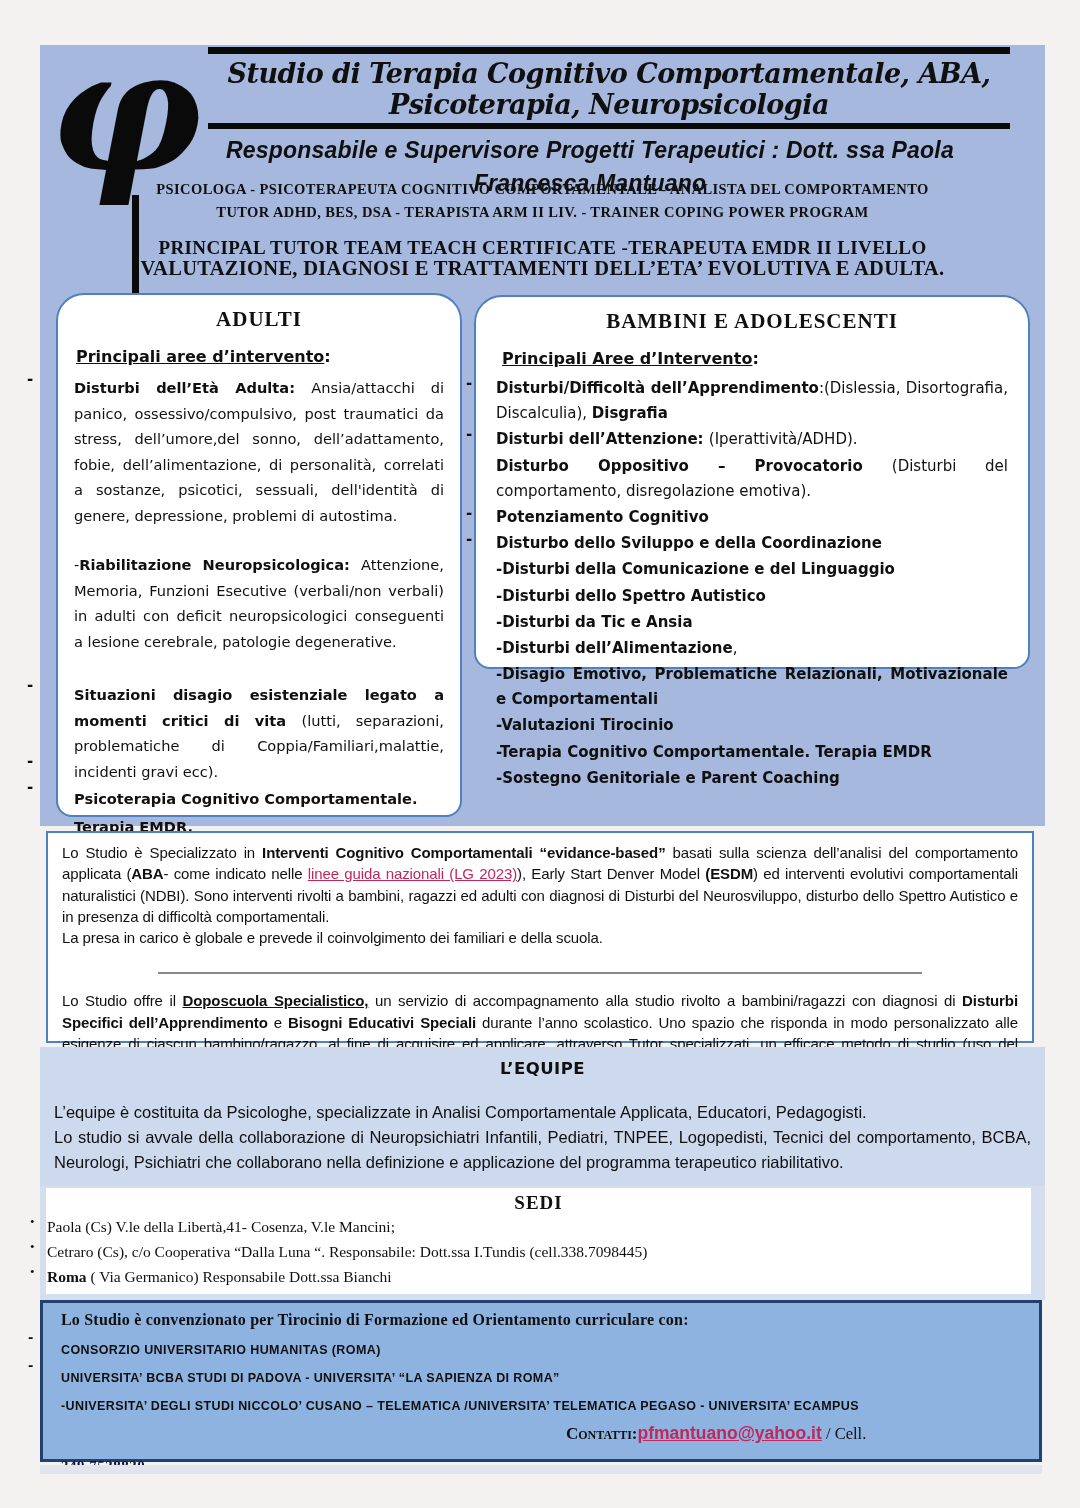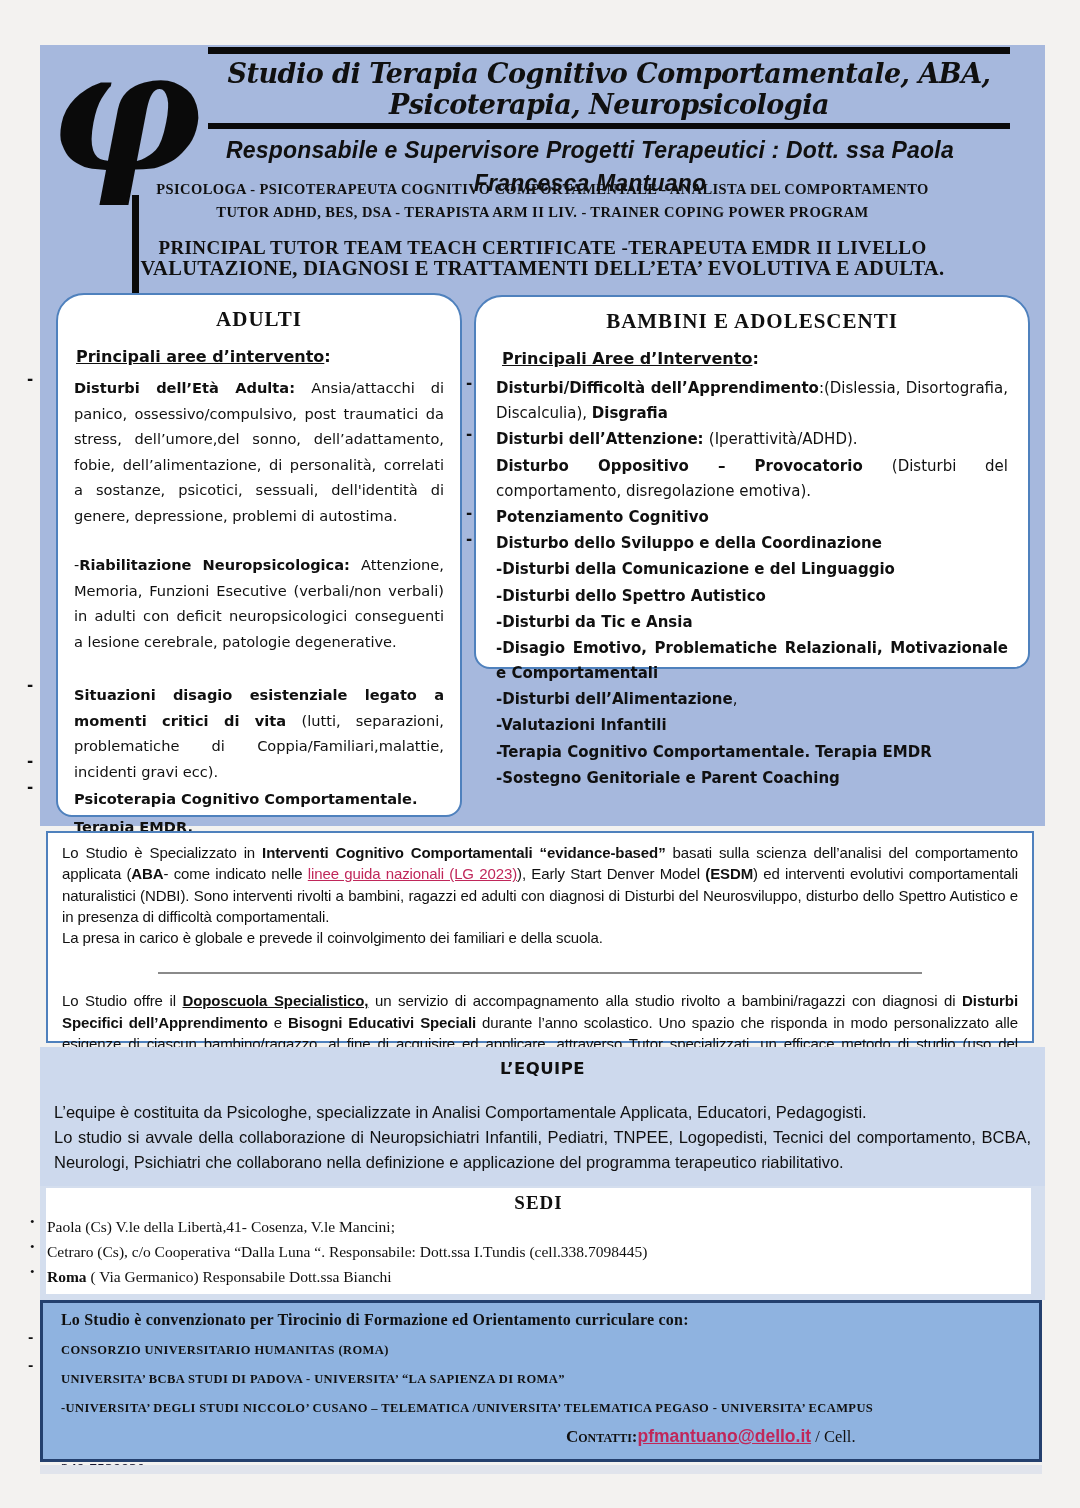--- a/index.html
+++ b/index.html
@@ -77,21 +77,21 @@
   
   .sedi-band{position:absolute;left:40px;top:1186px;width:1005px;height:114px;background:var(--sedi-band);}
   .sedi-box{position:absolute;left:6px;top:2px;width:985px;height:106px;background:#fff;padding:4px 1px;}
   .sedi-title{text-align:center;font-family:"Liberation Serif",serif;font-weight:bold;font-size:19px;letter-spacing:1px;}
   .sedi-p{font-family:"Liberation Serif",serif;font-size:15.5px;line-height:1.62;}
 
   
   .footer{position:absolute;left:40px;top:1300px;width:1002px;height:162px;background:var(--footer-blue);
           border:3px solid var(--footer-border);padding:8px 18px;}
   .footer-head{font-family:"Liberation Serif",serif;font-weight:bold;font-size:16px;letter-spacing:.2px;}
-  .footer-item{font-family:Liberation Serif, serif;font-weight:bold;font-size:12.5px;letter-spacing:.4px;margin-top:14px;}
+  .footer-item{font-family:Liberation Sans, sans-serif;font-weight:bold;font-size:12.5px;letter-spacing:.4px;margin-top:14px;}
   .contacts{margin-top:10px;padding-left:505px;font-family:"Liberation Serif",serif;font-size:16px;white-space:nowrap;}
   .contacts-label{font-weight:bold;font-variant:small-caps;font-size:17px;}
   .email{font-family:"Liberation Sans",sans-serif;font-weight:bold;font-size:17.5px;color:var(--link);text-decoration:underline;}
   .cell-suffix{font-size:16.5px;}
   .phone{margin-top:14px;font-family:"Liberation Serif",serif;font-weight:bold;font-size:15px;color:#14142e;letter-spacing:.5px;}
   .shadow-strip{position:absolute;left:40px;top:1465px;width:1002px;height:9px;background:#e0e4ec;}
 </style>
 </head>
 <body>
 
@@ -124,23 +124,23 @@
       <div class="col-title">BAMBINI E ADOLESCENTI</div>
       <div class="col-sub" style="margin-left:26px;"><span class="b u">Principali Aree  d’Intervento</span><span class="b">:</span></div>
       <p class="bambini-p" style="margin-top:8px;"><span class="b">Disturbi/Difficoltà dell’Apprendimento</span><span>:(Dislessia, Disortografia, Discalculia), </span><span class="b">Disgrafia</span></p>
       <p class="bambini-p"><span class="b">Disturbi dell’Attenzione: </span><span> (Iperattività/ADHD).</span></p>
       <p class="bambini-p"><span class="b">Disturbo Oppositivo – Provocatorio </span><span>(Disturbi del comportamento, disregolazione emotiva).</span></p>
       <p class="bambini-p"><span class="b">Potenziamento Cognitivo</span></p>
       <p class="bambini-p"><span class="b">Disturbo dello Sviluppo e della Coordinazione</span></p>
       <p class="bambini-p"><span class="b">-Disturbi della Comunicazione e del Linguaggio</span></p>
       <p class="bambini-p"><span class="b">-Disturbi dello Spettro Autistico</span></p>
       <p class="bambini-p"><span class="b">-Disturbi da Tic e Ansia</span></p>
+      <p class="bambini-p"><span class="b">-Disturbi dell’Alimentazione</span><span>,</span></p>
       <p class="bambini-p"><span class="b">-Disagio Emotivo, Problematiche Relazionali, Motivazionale e Comportamentali</span></p>
-      <p class="bambini-p"><span class="b">-Disturbi dell’Alimentazione</span><span>,</span></p>
-      <p class="bambini-p"><span class="b">-Valutazioni Infantili</span></p>
+      <p class="bambini-p"><span class="b">-Valutazioni Tirocinio</span></p>
       <p class="bambini-p"><span class="b">-Terapia Cognitivo Comportamentale. Terapia EMDR</span></p>
       <p class="bambini-p"><span class="b">-Sostegno Genitoriale e Parent Coaching</span></p>
     </div>
   </div>
 
   <span class="m-dash" style="left:27px;top:370px;">-</span>
   <span class="m-dash" style="left:27px;top:676px;">-</span>
   <span class="m-dash" style="left:27px;top:752px;">-</span>
   <span class="m-dash" style="left:27px;top:778px;">-</span>
 
@@ -175,21 +175,21 @@
   <span class="m-dot" style="left:30px;top:1214px;">•</span>
   <span class="m-dot" style="left:30px;top:1239px;">•</span>
   <span class="m-dot" style="left:30px;top:1264px;">•</span>
 
   <div class="footer">
     <div class="footer-head">Lo Studio è convenzionato per Tirocinio di Formazione ed Orientamento curriculare con:</div>
     <div class="footer-item">CONSORZIO UNIVERSITARIO HUMANITAS (ROMA)</div>
     <div class="footer-item">UNIVERSITA’ BCBA STUDI DI PADOVA - UNIVERSITA’ “LA SAPIENZA DI ROMA”</div>
     <div class="footer-item">-UNIVERSITA’ DEGLI STUDI NICCOLO’ CUSANO – TELEMATICA  /UNIVERSITA’  TELEMATICA PEGASO - UNIVERSITA’ ECAMPUS</div>
     <div class="contacts">
-      <span class="contacts-label">Contatti:</span><a class="email">pfmantuano@dello.it</a><span class="cell-suffix"> / Cell.</span>
+      <span class="contacts-label">Contatti:</span><a class="email">pfmantuano@yahoo.it</a><span class="cell-suffix"> / Cell.</span>
     </div>
     <div class="phone">349.7538830</div>
   </div>
   <span class="m-dash" style="left:28px;top:1330px;font-size:13px;">-</span>
   <span class="m-dash" style="left:28px;top:1358px;font-size:13px;">-</span>
 
   <div class="shadow-strip"></div>
 </div>
 
 </body></html>

